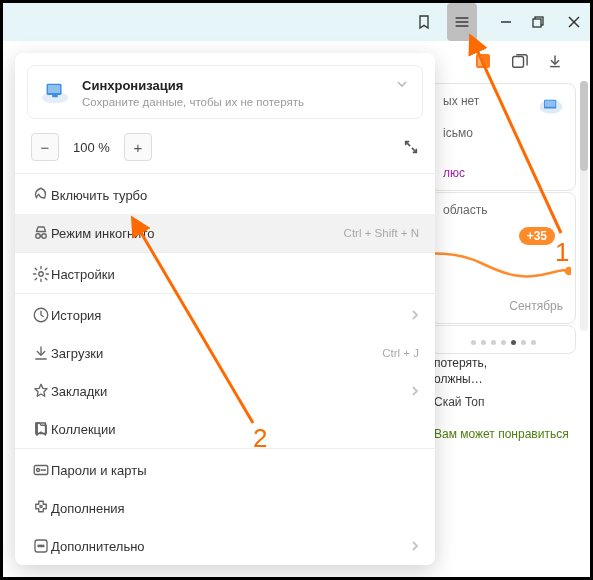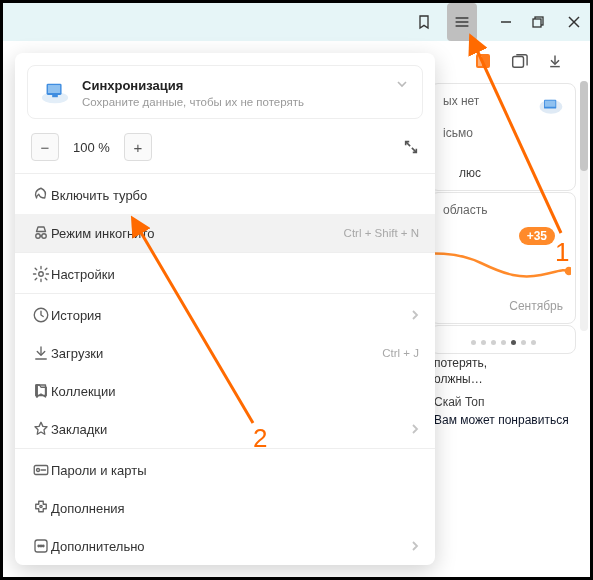--- a/index.html
+++ b/index.html
@@ -15,32 +15,32 @@
   
   .toolrow{position:absolute;top:42px;right:0;height:32px;display:flex;align-items:center;gap:18px;padding-right:26px;}
   .toolrow .ico{width:18px;height:18px;display:flex;align-items:center;justify-content:center;color:#555;}
   .orange-sq{width:14px;height:14px;background:#ff7a1a;border-radius:2px;position:relative;}
   .orange-sq::after{content:"";position:absolute;left:2px;top:2px;width:4px;height:10px;background:#fff;opacity:.4;}
   
   .widgets{position:absolute;right:14px;top:80px;width:146px;display:flex;flex-direction:column;gap:1px;}
   .widget{background:#fff;border:1px solid #e6e6e6;border-radius:8px;padding:10px 12px;position:relative;color:#666;font-size:12px;}
   .widget .txt-line{white-space:nowrap;overflow:hidden;}
   .widget.mail .mail-ico{position:absolute;right:10px;top:10px;}
-  .link-blue{color:#404040;margin-left:16px;}
+  .link-blue{color:#a21caf;}
   .weather{height:110px;}
   .weather-month{position:absolute;right:12px;bottom:10px;color:#9e9e9e;}
   .weather-badge{position:absolute;right:20px;top:34px;background:#ff8a2a;color:#fff;font-size:12px;font-weight:bold;border-radius:10px;padding:2px 8px;}
   .weather-curve{position:absolute;left:-30px;right:8px;top:52px;height:40px;}
   .pager{display:flex;justify-content:center;gap:5px;padding:8px 0 4px 0;}
   .pager span{width:5px;height:5px;border-radius:50%;background:#d0d0d0;}
   .pager span.on{background:#555;}
   .rec{border:none;padding:0 4px;}
   .rec .rec-title{font-size:12px;color:#333;line-height:1.35;}
   .rec .rec-src{color:#404040;font-size:12px;margin-top:8px;}
-  .rec .rec-foot{color:#0f172a;font-size:12px;margin-top:4px;}
+  .rec .rec-foot{color:#4d7c0f;font-size:12px;margin-top:18px;}
   .scrollbar{position:absolute;right:2px;top:78px;width:8px;height:250px;background:#f0f0f0;border-radius:4px;}
   .scroll-thumb{position:absolute;left:0;top:0;width:8px;height:90px;background:#c6c6c6;border-radius:4px;}
   
   .menu{position:absolute;left:12px;top:50px;width:420px;background:#fff;border-radius:8px;box-shadow:0 6px 22px rgba(0,0,0,.18);}
   .sync{padding:12px 14px 10px 14px;border:1px solid #eee;border-radius:8px;margin:12px 12px 4px 12px;position:relative;}
   .sync .sync-ico{position:absolute;left:12px;top:14px;}
   .sync-text{margin-left:40px;}
   .sync-title{font-weight:bold;color:#222;font-size:13px;}
   .sync-sub{color:#9a9a9a;font-size:11.5px;margin-top:3px;}
   .sync-caret{position:absolute;right:14px;top:14px;color:#bbb;}
@@ -253,41 +253,41 @@
               <path d="M7 10l5 5 5-5"></path>
               <line x1="5" y1="20" x2="19" y2="20"></line>
             </svg>
           </span>
           <span>Загрузки</span>
           <span class="mi-short">Ctrl + J</span>
         </div>
         <div class="mi">
           <span class="mi-ico">
             <svg width="18" height="18" viewBox="0 0 24 24" fill="none" stroke="#666" stroke-width="1.8" stroke-linecap="round" stroke-linejoin="round">
+              <path d="M12 3l2.5 5.5L20 9l-4 4 1 6-5-3-5 3 1-6-4-4 5.5-.5z"></path>
+            </svg>
+          </span>
+          <span>Закладки</span>
+          <span class="mi-chevron">
+            <svg width="8" height="12" viewBox="0 0 8 12" fill="none" stroke="#c4c4c4" stroke-width="1.8">
+              <path d="M2 2l4 4-4 4"></path>
+            </svg>
+          </span>
+        </div>
+        <div class="mi">
+          <span class="mi-ico">
+            <svg width="18" height="18" viewBox="0 0 24 24" fill="none" stroke="#666" stroke-width="1.8" stroke-linecap="round" stroke-linejoin="round">
               <path d="M5 4h5l2 3h7v11H5z"></path>
               <path d="M5 4v3h14" opacity="0"></path>
               <path d="M7 4v16"></path>
               <path d="M5 4h14v16H5z" opacity="0"></path>
               <path d="M6 4h12v16l-6-4-6 4z"></path>
             </svg>
           </span>
           <span>Коллекции</span>
-        </div>
-        <div class="mi">
-          <span class="mi-ico">
-            <svg width="18" height="18" viewBox="0 0 24 24" fill="none" stroke="#666" stroke-width="1.8" stroke-linecap="round" stroke-linejoin="round">
-              <path d="M12 3l2.5 5.5L20 9l-4 4 1 6-5-3-5 3 1-6-4-4 5.5-.5z"></path>
-            </svg>
-          </span>
-          <span>Закладки</span>
-          <span class="mi-chevron">
-            <svg width="8" height="12" viewBox="0 0 8 12" fill="none" stroke="#c4c4c4" stroke-width="1.8">
-              <path d="M2 2l4 4-4 4"></path>
-            </svg>
-          </span>
         </div>
         <div class="sep"></div>
         <div class="mi">
           <span class="mi-ico">
             <svg width="18" height="18" viewBox="0 0 24 24" fill="none" stroke="#666" stroke-width="1.8" stroke-linecap="round" stroke-linejoin="round">
               <rect x="3" y="6" width="18" height="12" rx="2"></rect>
               <circle cx="8" cy="12" r="2"></circle>
               <line x1="12" y1="12" x2="18" y2="12"></line>
             </svg>
           </span>

